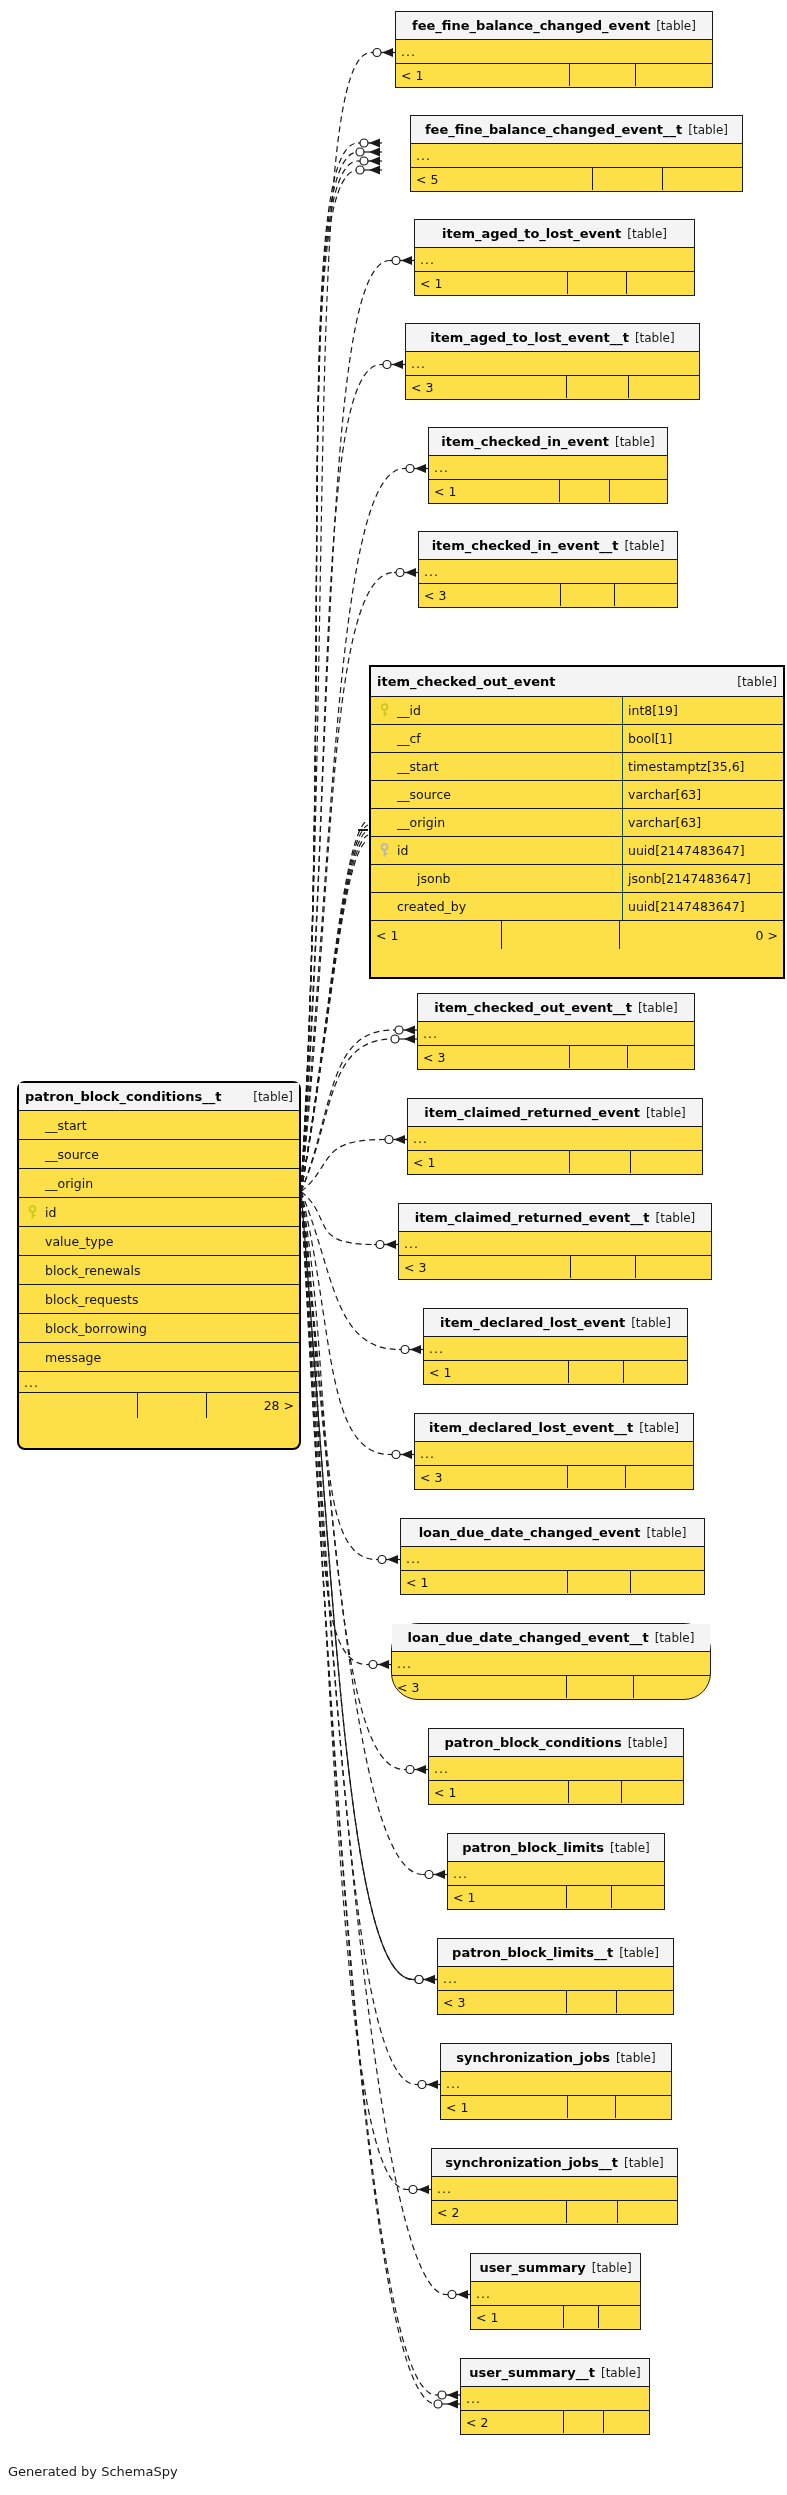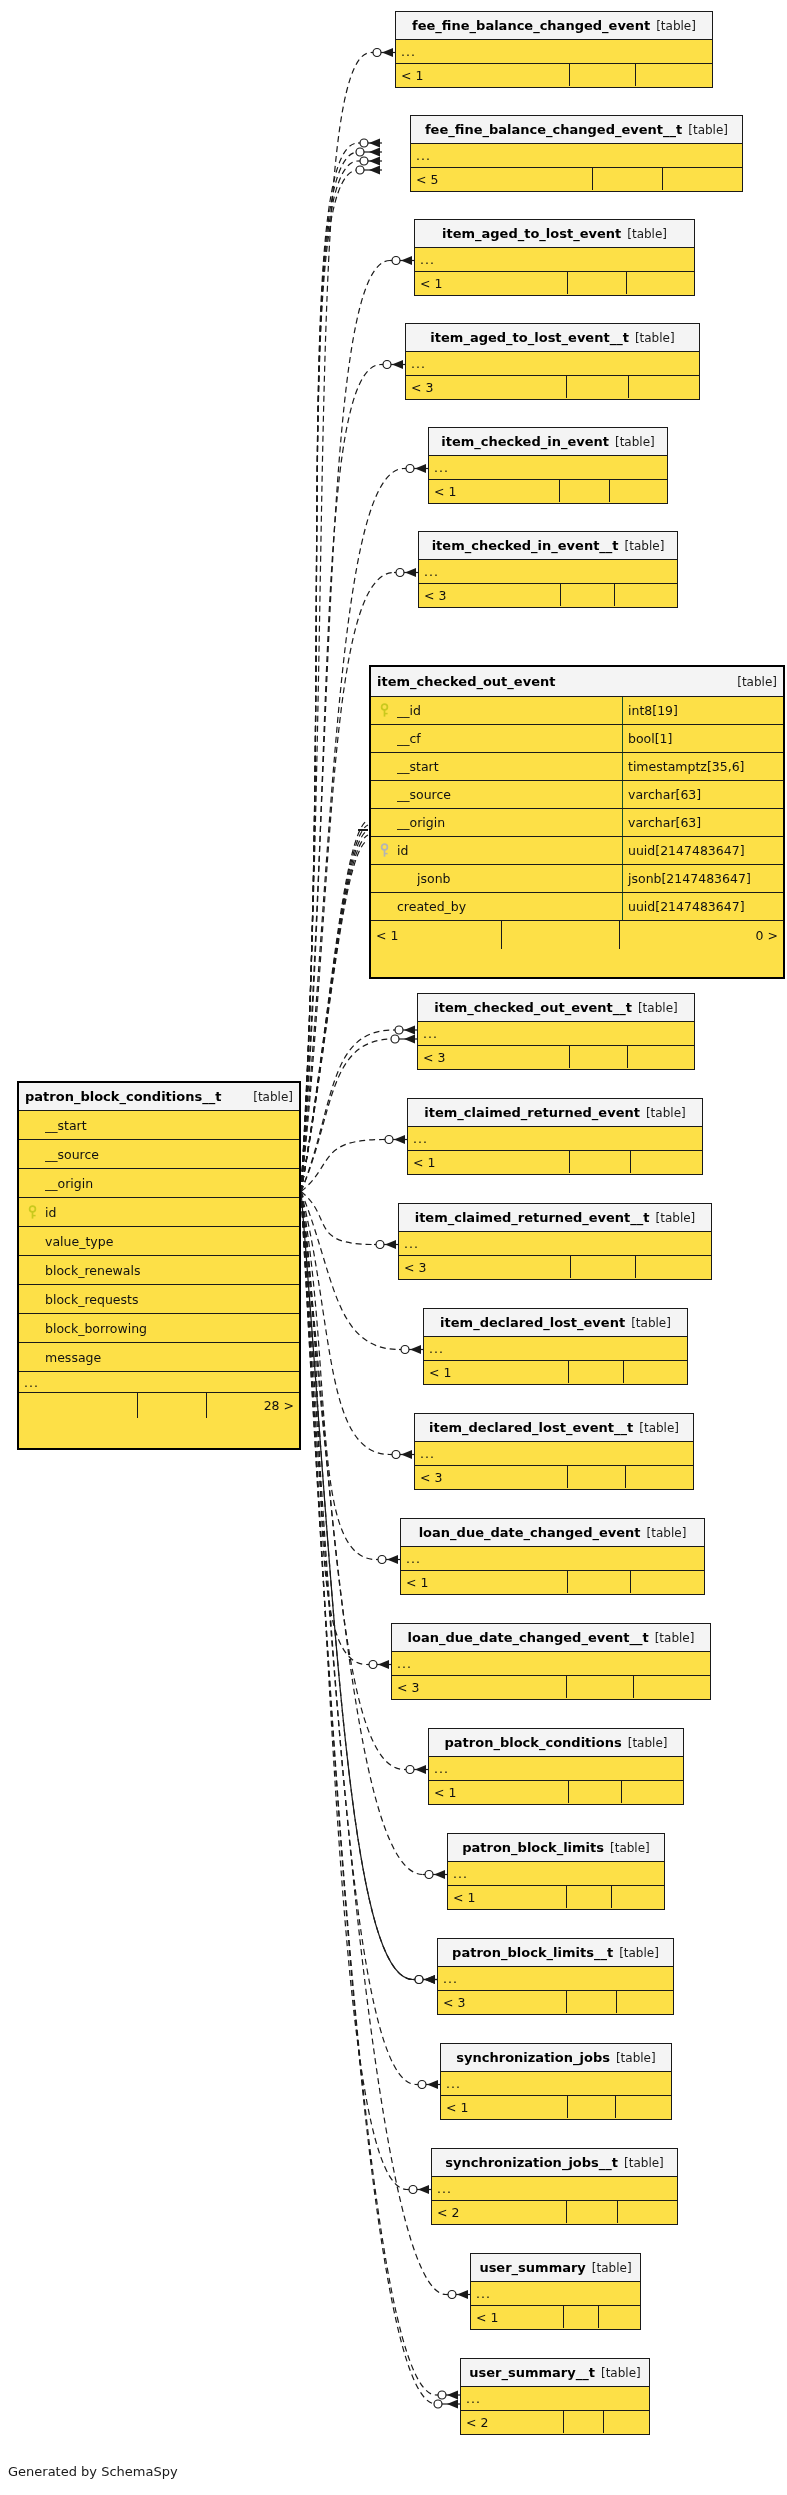--- a/index.html
+++ b/index.html
@@ -349,21 +349,21 @@
           <span class="tname">loan_due_date_changed_event</span>
           <span class="ttag">[table]</span>
         </div>
         <div class="dots" style="height: 24px;">...</div>
         <div class="foot" style="height: 22px;">
           <div class="fcell" style="width: 55%; height: 100%;">&lt; 1</div>
           <div class="fcell" style="width: 21%; height: 100%;"></div>
           <div class="fcell" style="width: 24%; height: 100%;"></div>
         </div>
       </div>
-      <div class="tbl" style="left: 391px; top: 1623px; width: 320px; height: 77px;">
+      <div class="tbl" style="left: 391px; top: 1623px; width: 320px; height: 77px; border-radius: 27px;">
         <div class="hdr center" style="height: 28px;">
           <span class="tname">loan_due_date_changed_event__t</span>
           <span class="ttag">[table]</span>
         </div>
         <div class="dots" style="height: 24px;">...</div>
         <div class="foot" style="height: 22px;">
           <div class="fcell" style="width: 55%; height: 100%;">&lt; 3</div>
           <div class="fcell" style="width: 21%; height: 100%;"></div>
           <div class="fcell" style="width: 24%; height: 100%;"></div>
         </div>
@@ -445,21 +445,21 @@
           <span class="tname">user_summary__t</span>
           <span class="ttag">[table]</span>
         </div>
         <div class="dots" style="height: 24px;">...</div>
         <div class="foot" style="height: 22px;">
           <div class="fcell" style="width: 55%; height: 100%;">&lt; 2</div>
           <div class="fcell" style="width: 21%; height: 100%;"></div>
           <div class="fcell" style="width: 24%; height: 100%;"></div>
         </div>
       </div>
-      <div class="tbl em" style="left: 17px; top: 1060px; width: 284px; height: 369px;">
+      <div class="tbl em" style="left: 17px; top: 1060px; width: 284px; height: 369px; border-radius: 8px;">
         <div class="hdr split" style="height: 28px;">
           <span class="tname">patron_block_conditions__t</span>
           <span class="ttag">[table]</span>
         </div>
         <div class="row" style="height: 29px;">
           <span class="keybox"></span>
           <span class="cname">__start</span>
         </div>
         <div class="row" style="height: 29px;">
           <span class="keybox"></span>

